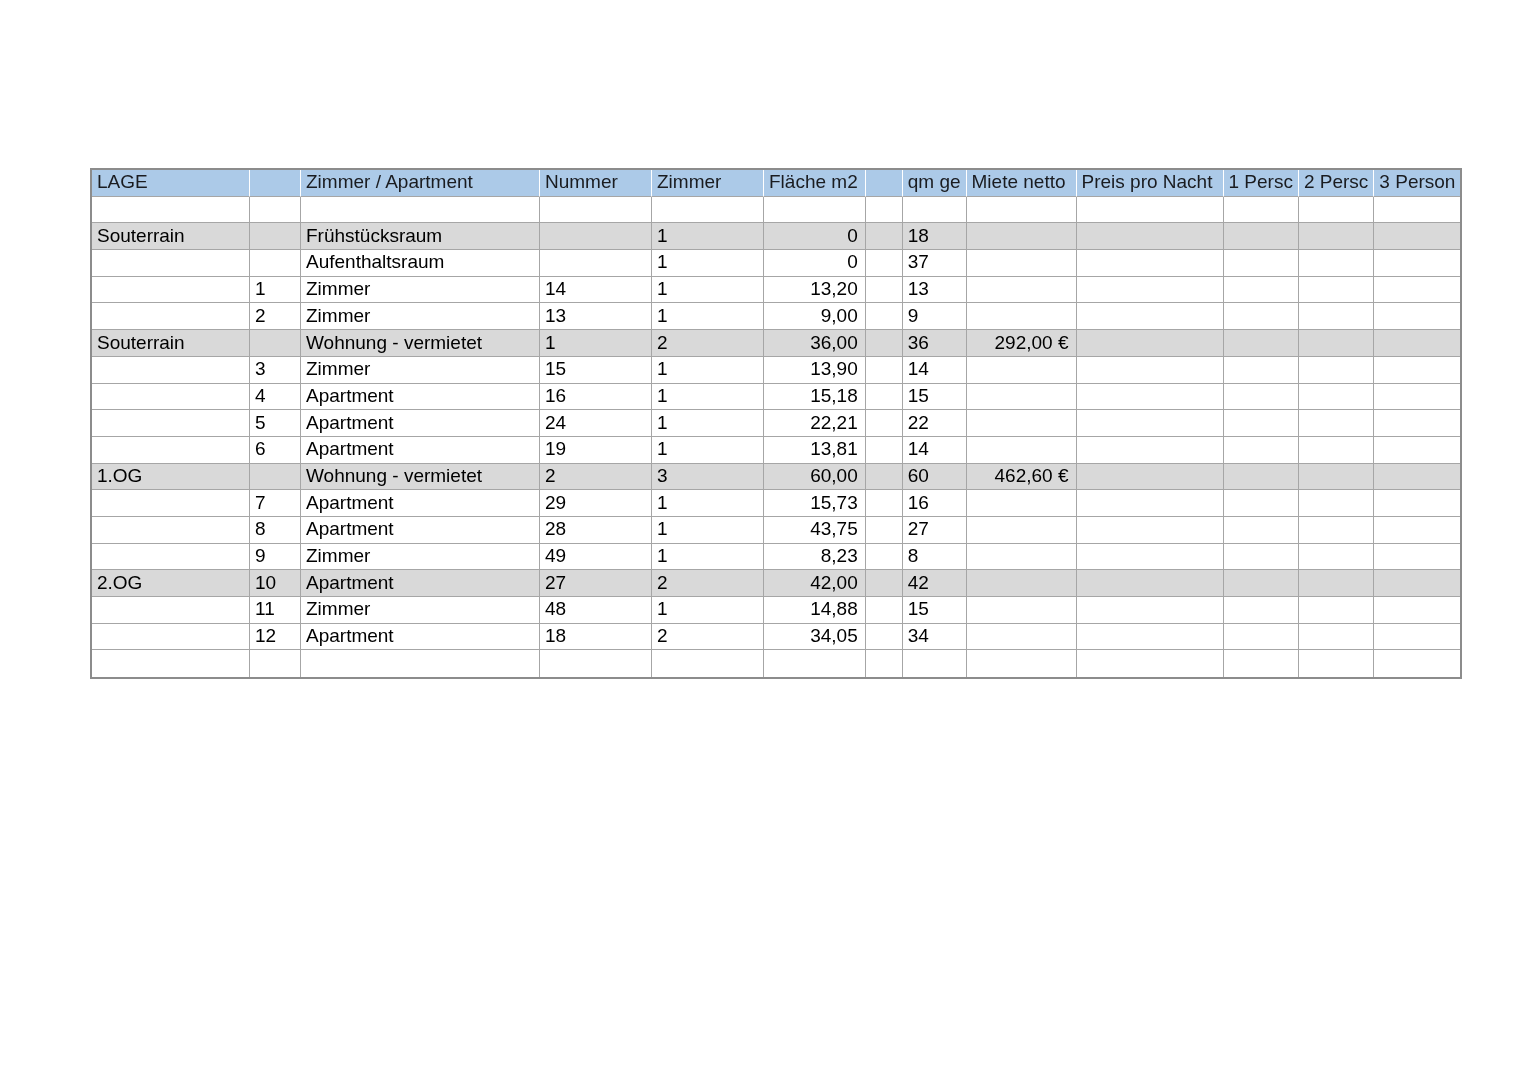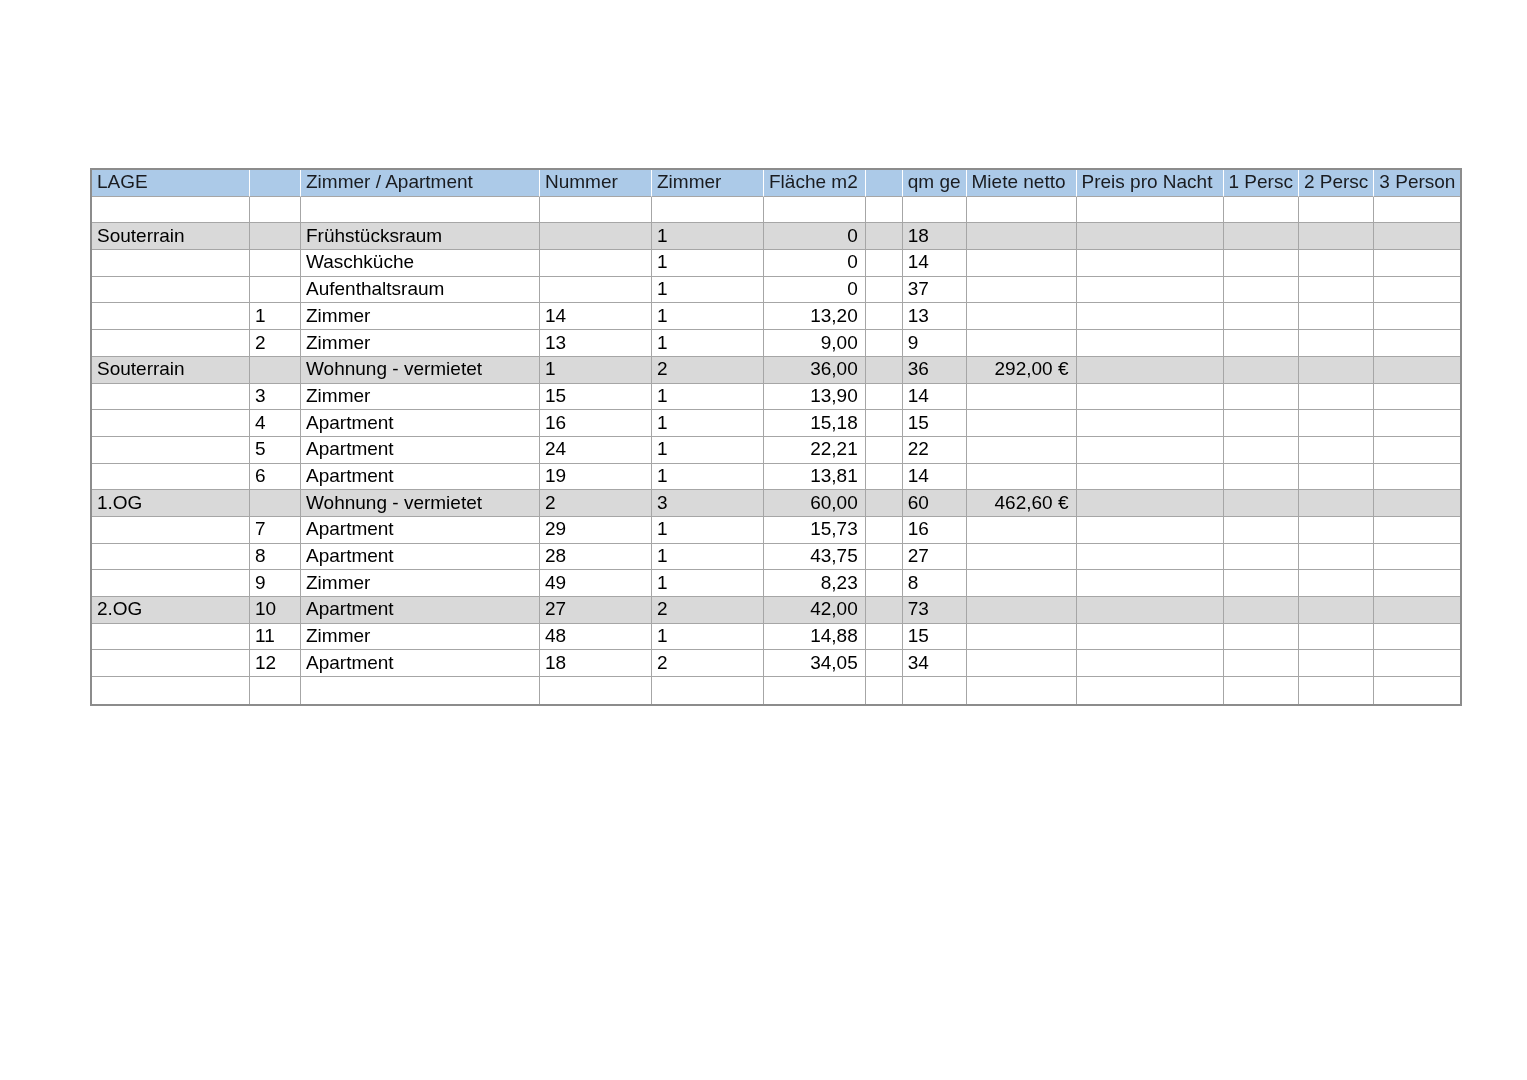--- a/index.html
+++ b/index.html
@@ -138,35 +138,20 @@
             <td class="al">18</td>
             <td class="ar"></td>
             <td class="al"></td>
             <td class="al"></td>
             <td class="al"></td>
             <td class="al"></td>
           </tr>
           <tr>
             <td class="al"></td>
             <td class="al"></td>
-            <td class="al">Waschküche</td>
-            <td class="al"></td>
-            <td class="al">1</td>
-            <td class="ar">0</td>
-            <td class="al"></td>
-            <td class="al">14</td>
-            <td class="ar"></td>
-            <td class="al"></td>
-            <td class="al"></td>
-            <td class="al"></td>
-            <td class="al"></td>
-          </tr>
-          <tr>
-            <td class="al"></td>
-            <td class="al"></td>
             <td class="al">Aufenthaltsraum</td>
             <td class="al"></td>
             <td class="al">1</td>
             <td class="ar">0</td>
             <td class="al"></td>
             <td class="al">37</td>
             <td class="ar"></td>
             <td class="al"></td>
             <td class="al"></td>
             <td class="al"></td>
@@ -338,21 +323,21 @@
             <td class="al"></td>
           </tr>
           <tr class="shaded">
             <td class="al">2.OG</td>
             <td class="al">10</td>
             <td class="al">Apartment</td>
             <td class="al">27</td>
             <td class="al">2</td>
             <td class="ar">42,00</td>
             <td class="al"></td>
-            <td class="al">73</td>
+            <td class="al">42</td>
             <td class="ar"></td>
             <td class="al"></td>
             <td class="al"></td>
             <td class="al"></td>
             <td class="al"></td>
           </tr>
           <tr>
             <td class="al"></td>
             <td class="al">11</td>
             <td class="al">Zimmer</td>

